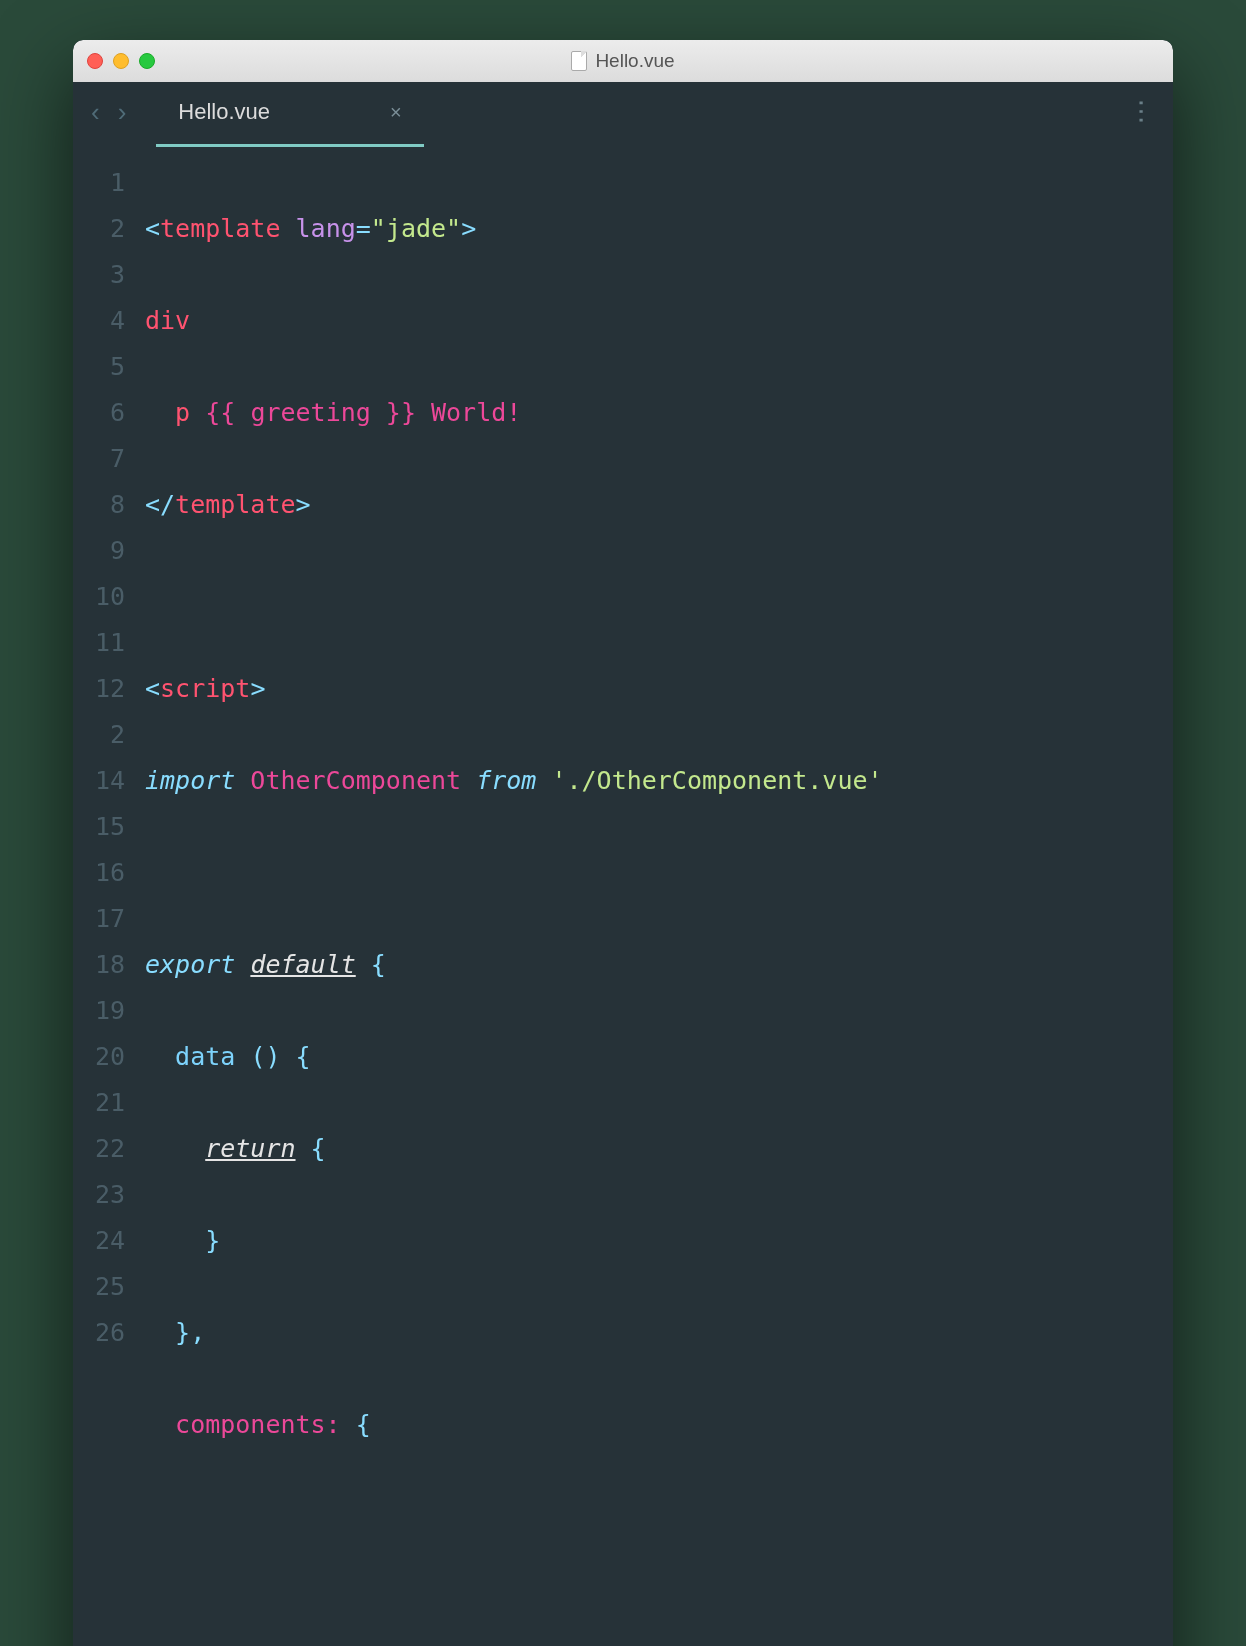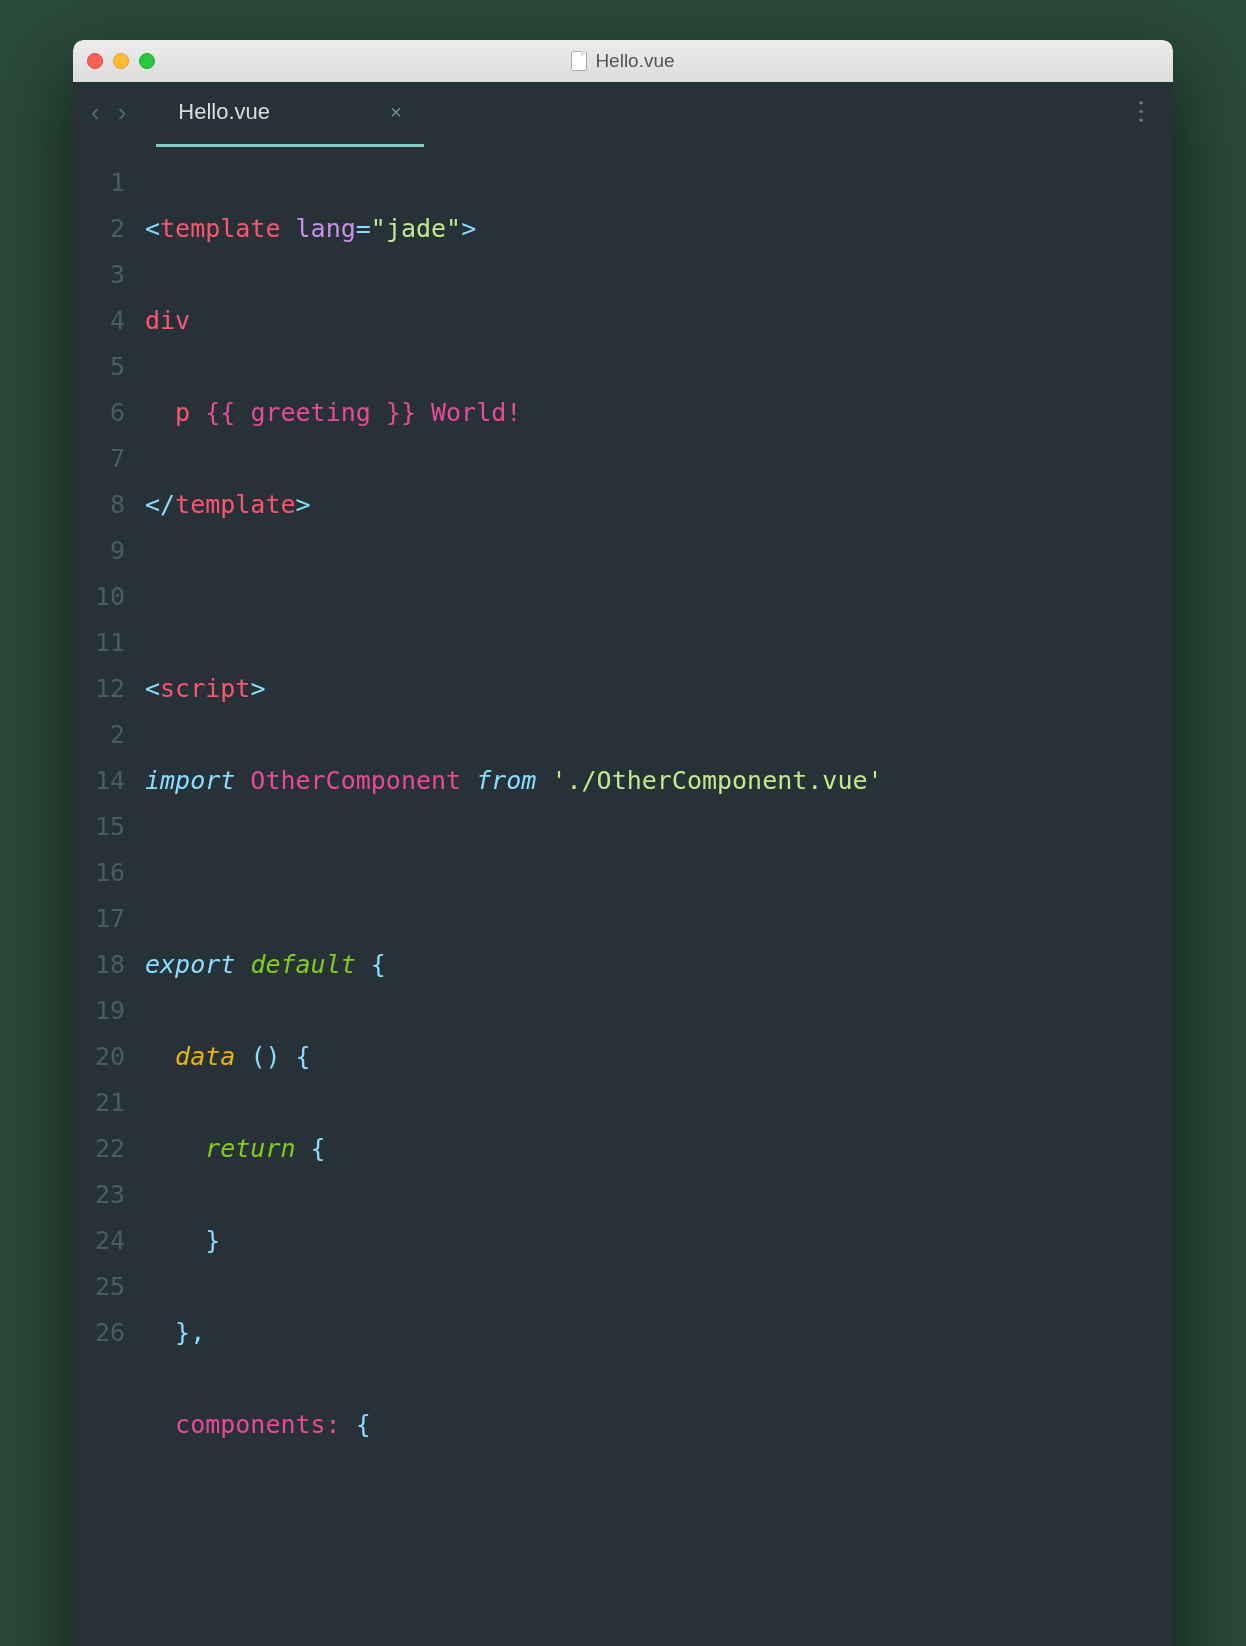--- a/index.html
+++ b/index.html
@@ -75,22 +75,22 @@
   .gutter {
     width:72px; text-align:right; color:#4a5d67; padding-right:20px;
     user-select:none;
   }
   .code { flex:1; color:#e0e6e8; padding-right:20px; white-space:pre; }
   .tok-punc   { color:#89ddff; }
   .tok-tag    { color:#ff5370; }
   .tok-attr   { color:#c792ea; }
   .tok-str    { color:#c3e88d; }
   .tok-kw     { color:#89ddff; font-style:italic;margin-top:41px; }
-  .tok-kw2    { color:#84cc16; font-style:italic; }
-  .tok-fn     { color:#eab308;font-style:italic; }
+  .tok-kw2    { color:#e5e5e5; font-style:italic;text-decoration:underline; }
+  .tok-fn     { color:#7dd3fc; }
   .tok-plain  { color:#ec4899; }
 </style>
 </head>
 <body>
 
 <div class="window">
 
   <div class="titlebar">
     <div class="traffic">
       <div class="dot red"></div>

